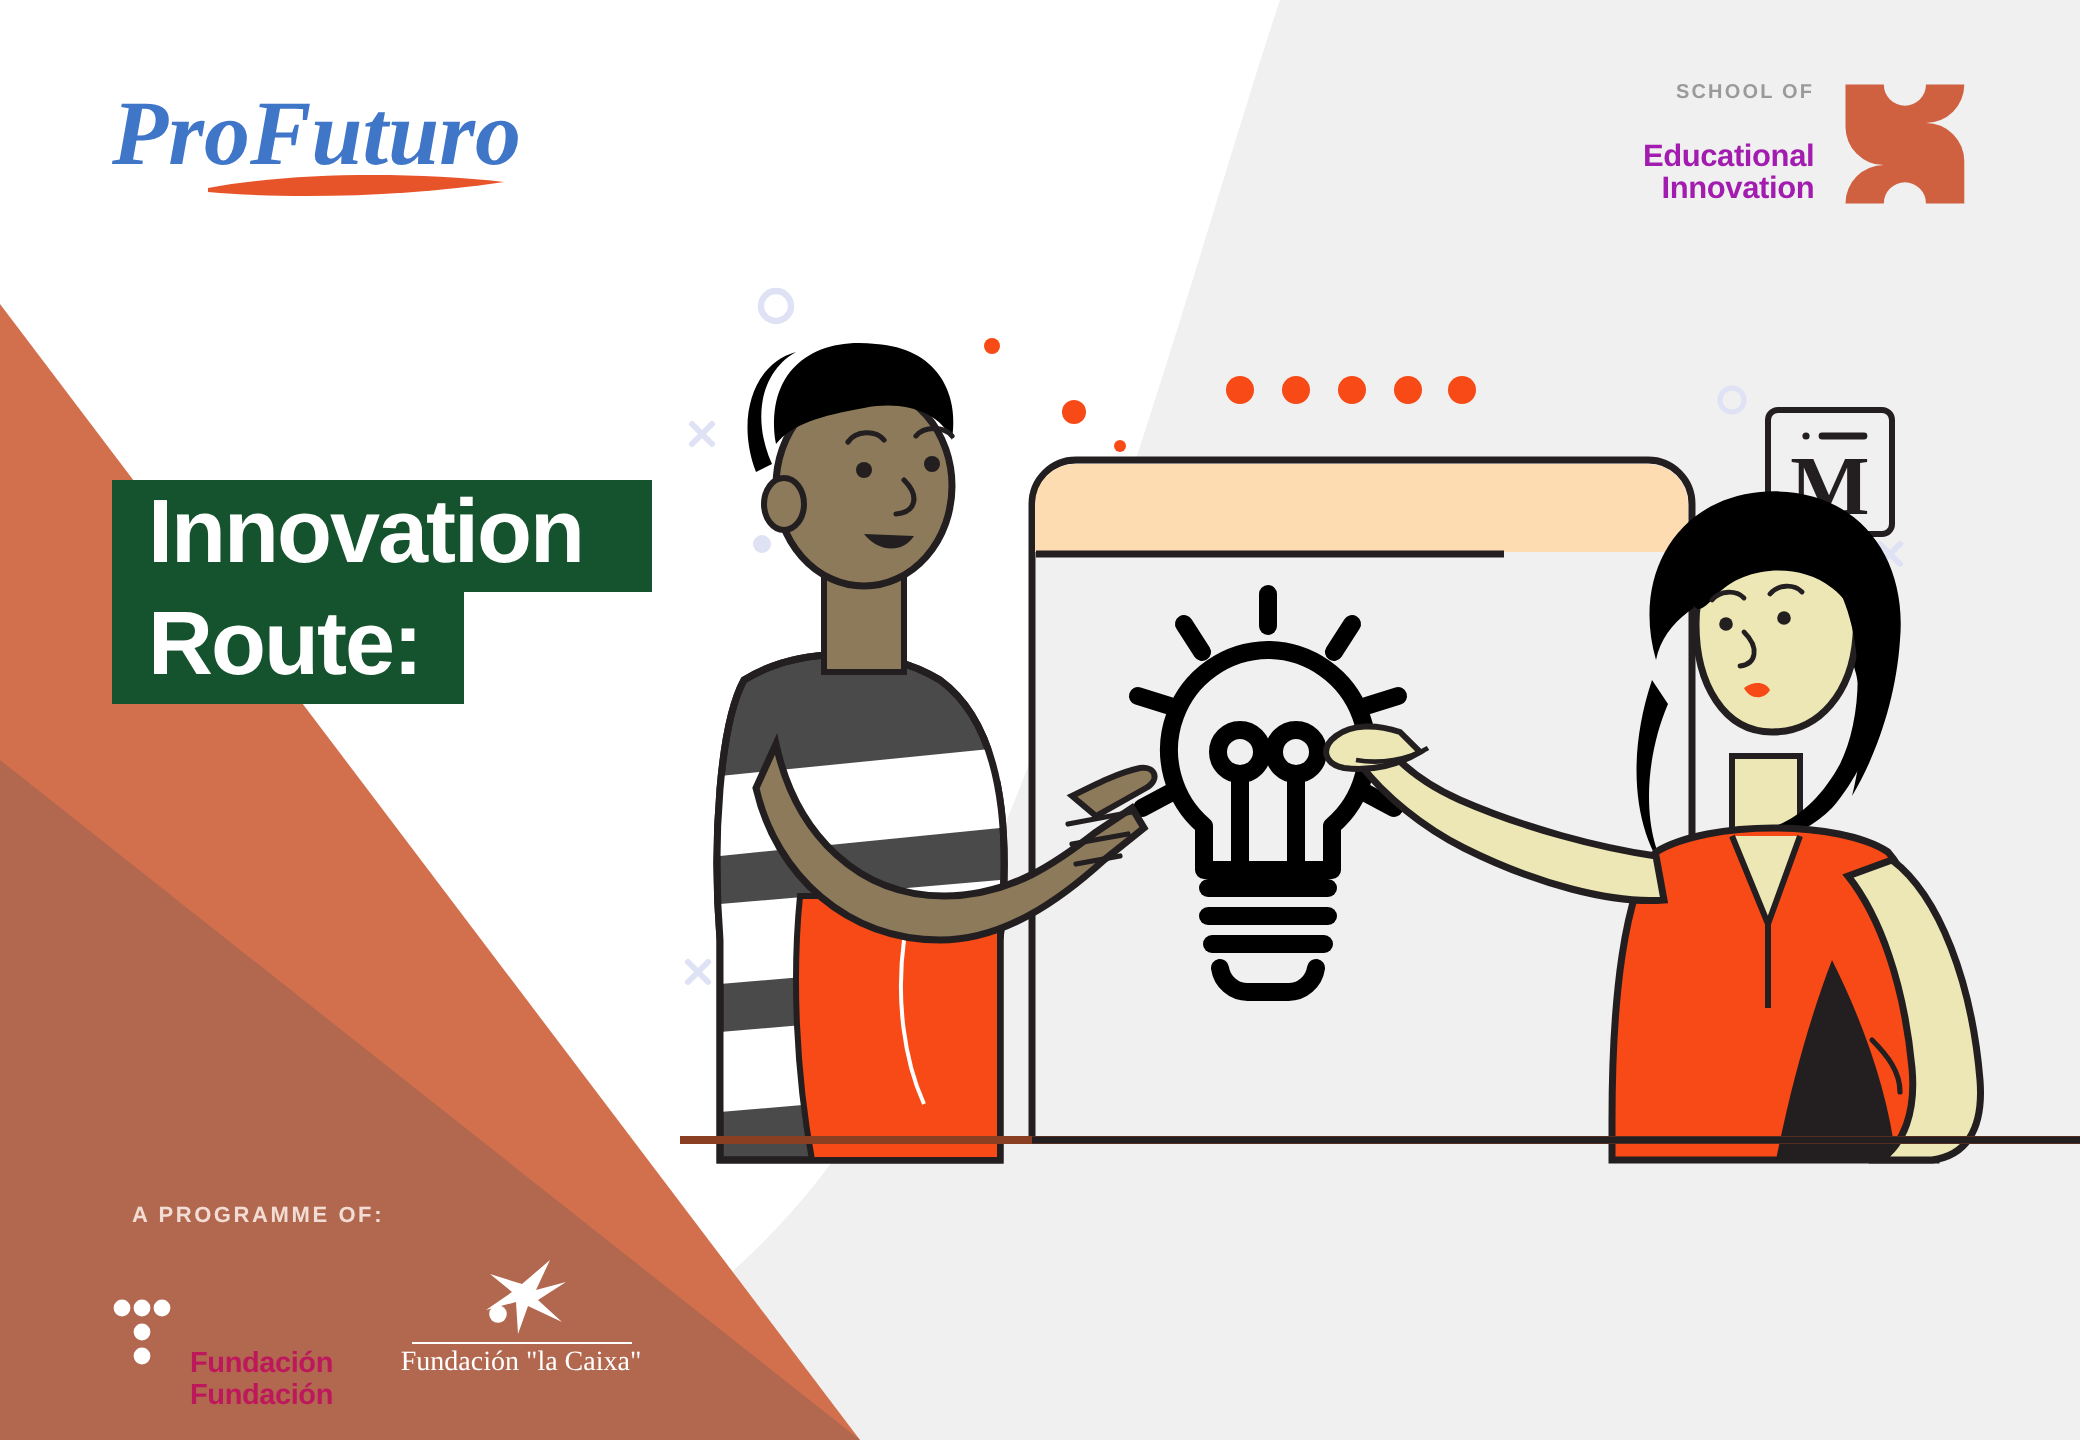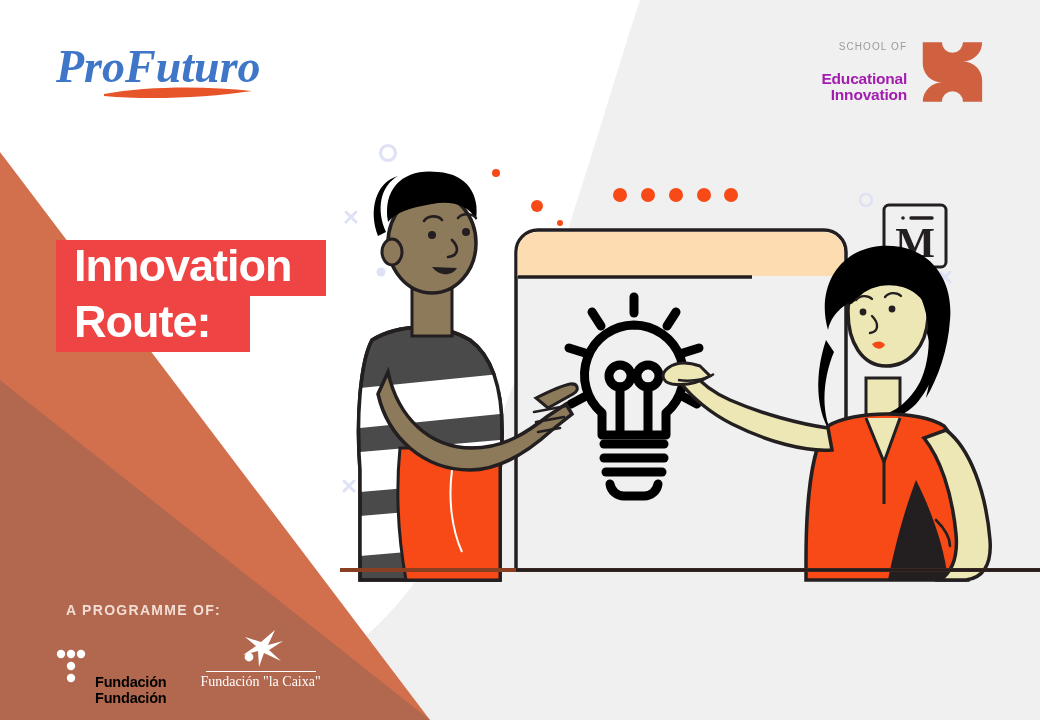--- a/index.html
+++ b/index.html
@@ -17,46 +17,46 @@
   
   .profuturo{
     position:absolute;left:56px;top:38px;width:230px;height:68px;
   }
   .school-block{
     position:absolute;left:748px;top:38px;width:240px;height:68px;
     display:flex;align-items:center;justify-content:flex-end;gap:10px;
   }
   .school-text{text-align:right;line-height:1;}
   .school-of{
-    font-size:10px;letter-spacing:1.1px;color:#9a9a9a;font-weight:400;
+    font-size:10px;letter-spacing:1.1px;color:#9a9a9a;font-weight:700;
     display:block;margin-bottom:19px;
   }
   .school-name{
     font-size:15.5px;font-weight:bold;color:#a21caf;display:block;letter-spacing:-0.2px;
   }
 
   
   .title-wrap{position:absolute;left:56px;top:240px;}
   .tline{
-    background:#ef4444;color:#ffffff;display:block;
+    background:#14532d;color:#ffffff;display:block;
     padding:3px 18px 8px 18px;box-sizing:border-box;
   }
   .tline.l1{font-size:45px;font-weight:bold;line-height:1.0;width:270px;letter-spacing:-1px;}
-  .tline.l2{font-size:45px;font-weight:bold;line-height:1.0;width:194px;letter-spacing:-1px;}
+  .tline.l2{font-size:45px;font-weight:bold;line-height:1.0;width:176px;letter-spacing:-1px;}
   .tline.l3{font-size:45px;font-weight:300;line-height:1.05;width:340px;letter-spacing:-0.5px;}
 
   
   .programme-label{
     position:absolute;left:66px;top:602px;
-    font-size:14px;letter-spacing:1.3px;color:#f2ddd4;font-weight:bold;
+    font-size:11px;letter-spacing:1.3px;color:#f2ddd4;font-weight:bold;
   }
   .footer-logos{position:absolute;left:56px;top:626px;display:flex;align-items:flex-start;gap:36px;}
   .tf-logo{display:flex;align-items:center;gap:9px;}
   .tf-mark{width:30px;height:34px;}
-  .tf-text{color:#000000;font-size:14.5px;font-weight:bold;line-height:1.12;letter-spacing:-0.2px;margin-top:48px;}
+  .tf-text{color:#be185d;font-size:14.5px;font-weight:bold;line-height:1.12;letter-spacing:-0.2px;margin-top:48px;}
   .caixa-logo{display:flex;flex-direction:column;align-items:center;width:116px;margin-top:2px;}
   .caixa-star{width:60px;height:40px;}
   .caixa-rule{width:110px;height:1.4px;background:#fff;margin-top:3px;}
   .caixa-text{
     color:#fff;font-family:"Liberation Serif", serif;font-size:14px;margin-top:2px;white-space:nowrap;
   }
 </style>
 </head>
 <body>
 

